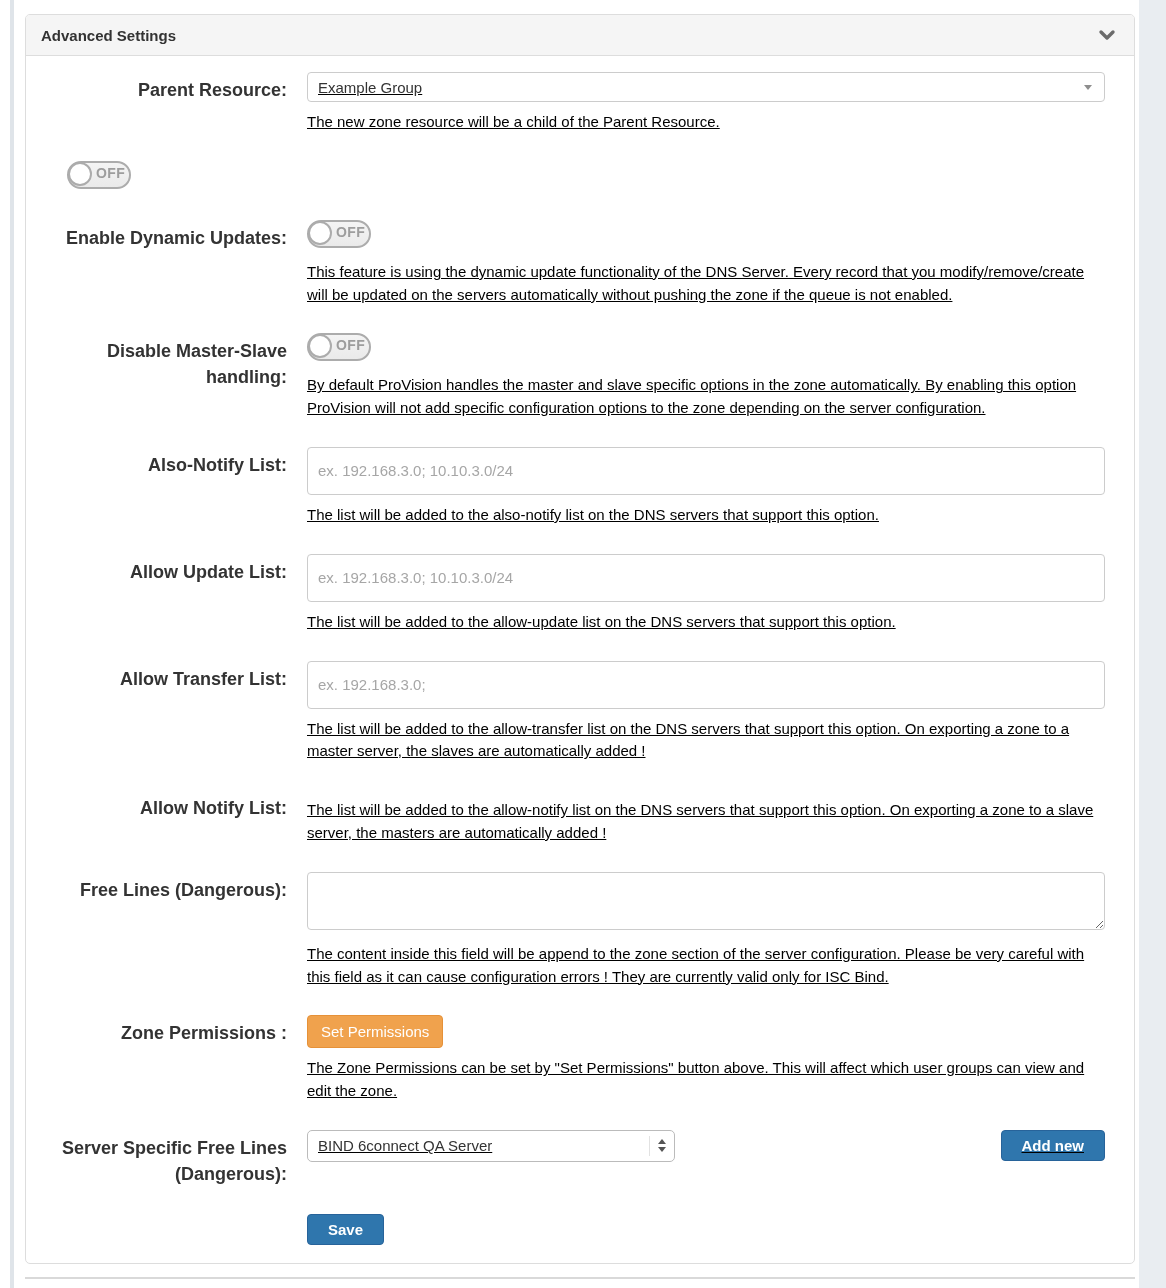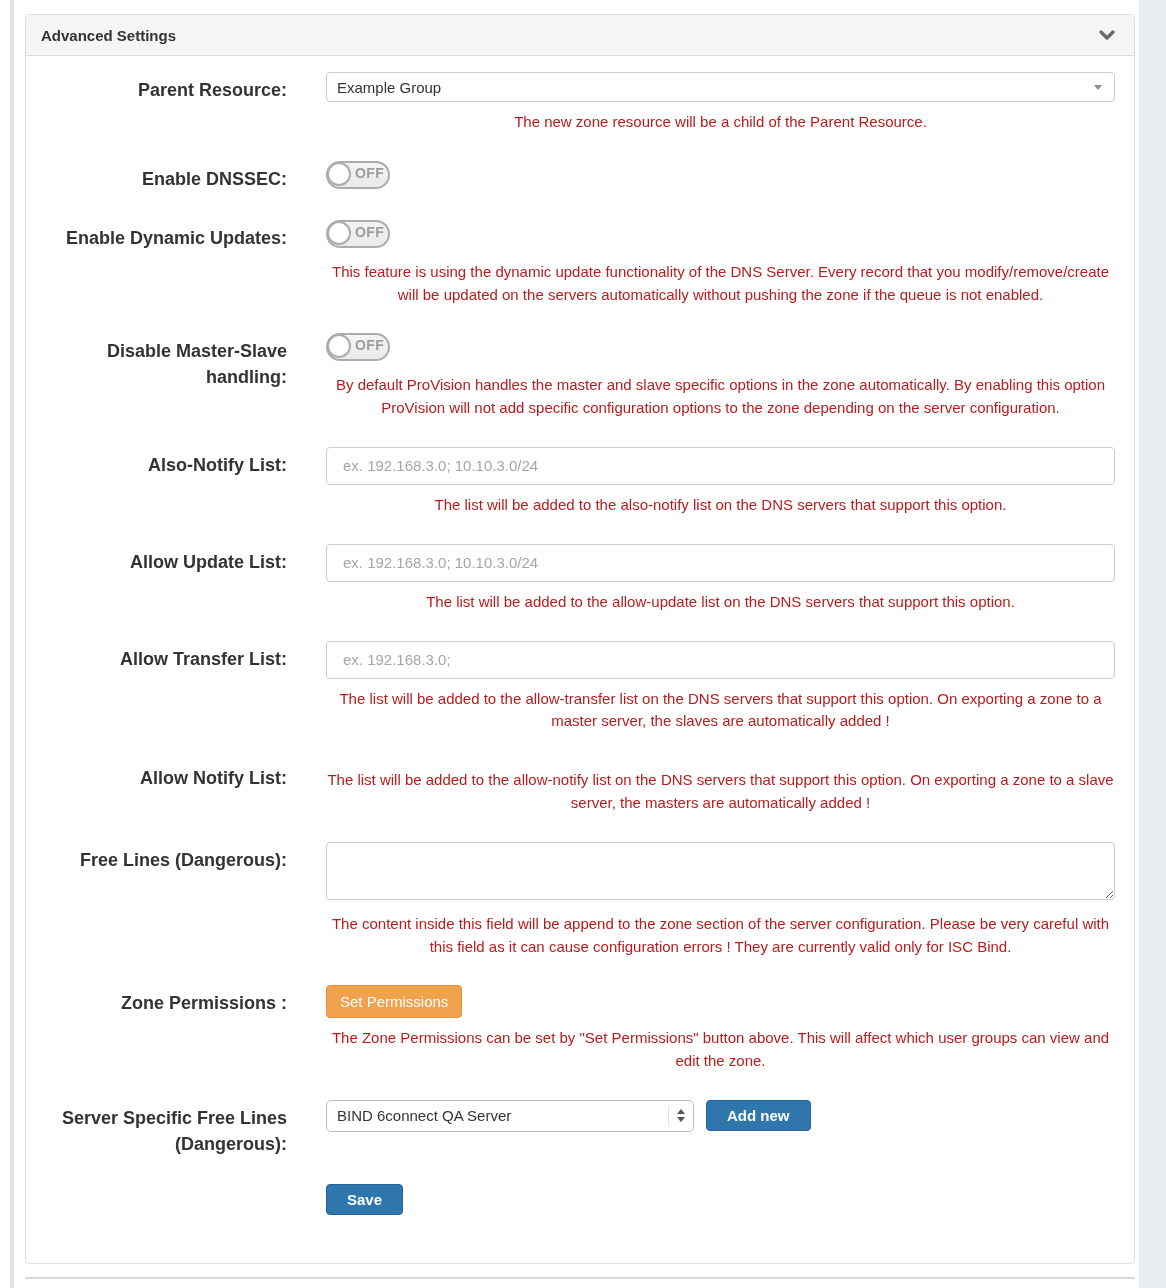--- a/index.html
+++ b/index.html
@@ -43,29 +43,29 @@
   .panel-body { padding: 16px 19px 0 21px; }
 
   .row { display: flex; margin-bottom: 27px; }
   .row-label {
     width: 240px; min-width: 240px;
     text-align: right;
     font-size: 18px; font-weight: bold; color: #333;
     line-height: 1.45;
     padding-top: 5px;
   }
-  .row-control { margin-left: 39px; width: 798px; }
+  .row-control { margin-left: 20px; width: 798px; text-decoration: underline; }
   .help {
-    font-size: 15px; color: #b91c1c; line-height: 1.52; margin-top: 9px; text-align: center;
+    font-size: 15px; color: #000000; line-height: 1.52; margin-top: 9px;
   }
 
   .text-input {
-    width: 100%; height: 38px;
+    width: 100%; height: 48px;
     border: 1px solid #ccc; border-radius: 4px;
-    padding: 0 16px; font-size: 15px; color: #444;
+    padding: 0 10px; font-size: 15px; color: #444;
     font-family: "Liberation Sans", sans-serif;
     background: #fff;
   }
   .text-input::placeholder { color: #a6a6a6; opacity: 1; }
 
   .select-box {
     width: 100%; height: 30px;
     border: 1px solid #ccc; border-radius: 4px;
     display: flex; align-items: center;
     padding: 0 12px 0 10px;
@@ -103,21 +103,21 @@
          font-family: "Liberation Sans", sans-serif; }
   .btn-orange {
     background: #f0a24d; border: 1px solid #e69138; color: #fff;
     padding: 7px 13px;
   }
   .btn-blue {
     background: #2f76ad; border: 1px solid #27639a; color: #fff; font-weight: bold;
     padding: 6px 20px;
   }
 
-  .server-row { display: flex; align-items: flex-start; }
+  .server-row { display: flex; align-items: flex-start; justify-content: space-between; }
   .native-select {
     width: 368px; height: 32px;
     border: 1px solid #bbb; border-radius: 5px;
     background: #fff;
     display: flex; align-items: center;
     padding: 0 8px 0 10px;
     font-size: 15px; color: #333; cursor: pointer;
   }
   .spinner-arrows {
     margin-left: auto; display: flex; flex-direction: column; align-items: center;
@@ -162,21 +162,20 @@
       <div class="row-control">
         <div class="select-box">
           <span>Example Group</span>
           <span class="caret-down"></span>
         </div>
         <div class="help">The new zone resource will be a child of the Parent Resource.</div>
       </div>
     </div>
 
     <div class="row">
-      <div class="row-label">Enable DNSSEC:</div>
       <div class="row-control">
         <span class="toggle">
           <span class="toggle-knob"></span>
           <span class="toggle-text">OFF</span>
         </span>
       </div>
     </div>
 
     <div class="row">
       <div class="row-label">Enable Dynamic Updates:</div>

